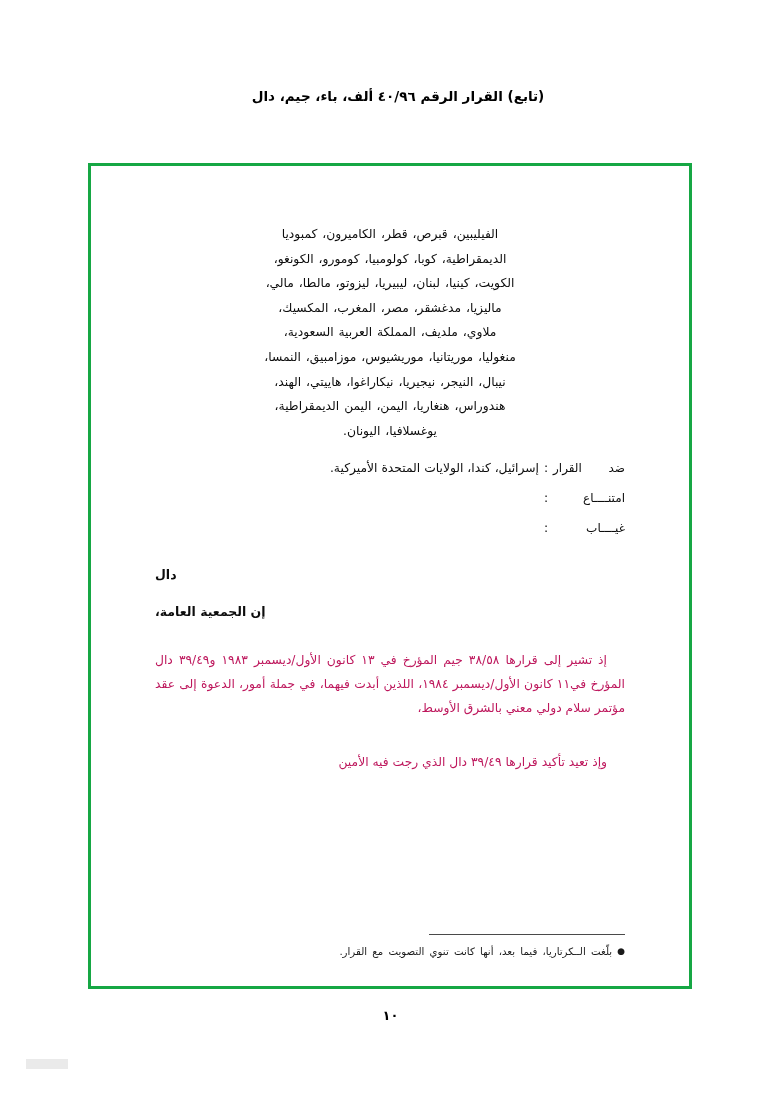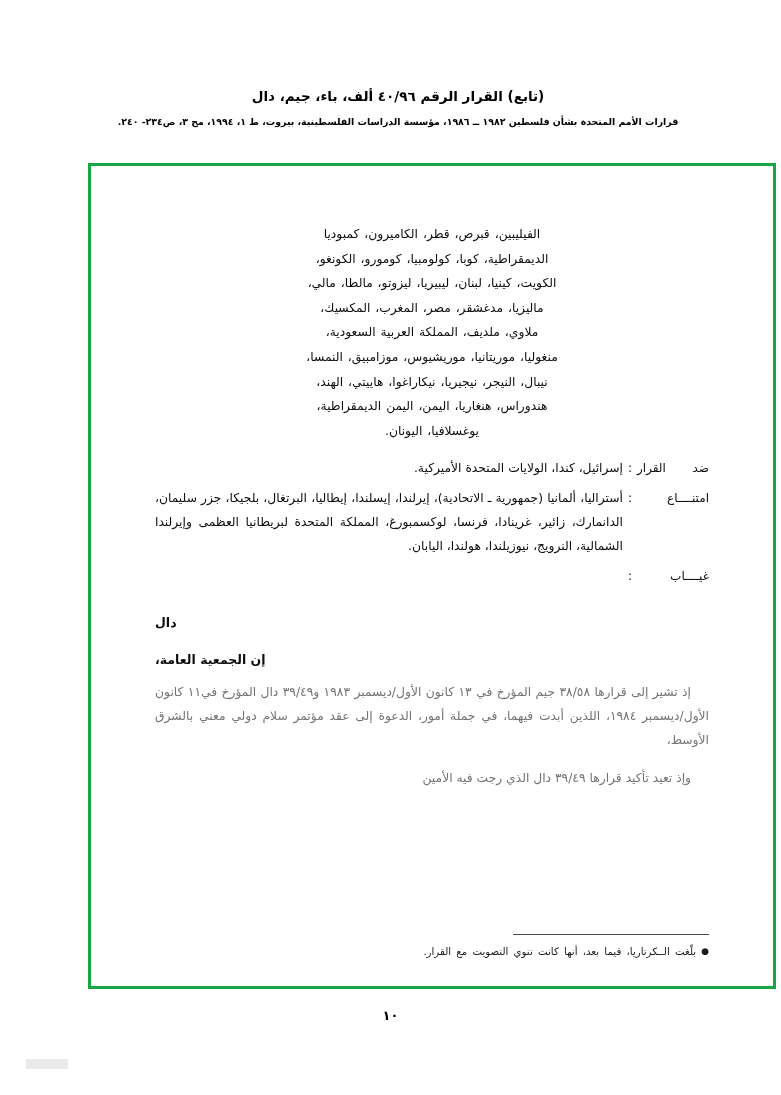--- a/index.html
+++ b/index.html
@@ -46,21 +46,21 @@
     line-height: 1.5;
     color: #000;
     white-space: nowrap;
   }
 
   
   .frame {
     position: absolute;
     top: 163px;
     left: 88px;
-    width: 688px;
+    width: 604px;
     height: 826px;
     border: 3px solid #16a744;
     background: #ffffff;
     box-sizing: border-box;
   }
   .frame-inner {
     position: absolute;
     inset: 0;
     padding: 56px 64px 20px 64px;
     box-sizing: border-box;
@@ -123,24 +123,24 @@
   }
   .section-heading {
     margin-top: 22px;
     text-align: left;
     font-size: 12.5px;
     font-weight: bold;
     color: #0d0d0d;
   }
 
   .para {
-    margin-top: 14px;
-    font-size: 12.3px;
-    line-height: 1.95;
-    color: #737373;
+    margin-top: 30px;
+    font-size: 12.3px;
+    line-height: 1.95;
+    color: #be185d;
     text-align: justify;
   }
   .para.indent {
     text-indent: 18px;
   }
 
   
   .footnote-wrap {
     position: absolute;
     bottom: 26px;
@@ -194,40 +194,38 @@
     opacity: .55;
   }
 </style>
 </head>
 <body>
 
 <div class="page">
 
   <div class="doc-header">
     <div class="title">(تابع) القرار الرقم ٤٠/٩٦ ألف، باء، جيم، دال</div>
-    <div class="subtitle">قرارات الأمم المتحدة بشأن فلسطين ١٩٨٢ ــ ١٩٨٦، مؤسسة الدراسات الفلسطينية، بيروت، ط ١، ١٩٩٤، مج ٣، ص٢٣٤- ٢٤٠.</div>
   </div>
 
   <div class="frame">
     <div class="frame-inner">
 
       <div class="country-block">الفيليبين، قبرص، قطر، الكاميرون، كمبوديا الديمقراطية، كوبا، كولومبيا، كومورو، الكونغو، الكويت، كينيا، لبنان، ليبيريا، ليزوتو، مالطا، مالي، ماليزيا، مدغشقر، مصر، المغرب، المكسيك، ملاوي، ملديف، المملكة العربية السعودية، منغوليا، موريتانيا، موريشيوس، موزامبيق، النمسا، نيبال، النيجر، نيجيريا، نيكاراغوا، هاييتي، الهند، هندوراس، هنغاريا، اليمن، اليمن الديمقراطية، يوغسلافيا، اليونان.</div>
 
       <div class="vote-list">
 
         <div class="vote-row">
           <div class="vote-label">ضد القرار</div>
           <div class="vote-colon">:</div>
           <div class="vote-value">إسرائيل، كندا، الولايات المتحدة الأميركية.</div>
         </div>
 
         <div class="vote-row">
           <div class="vote-label">امتنــــاع</div>
           <div class="vote-colon">:</div>
-          <div class="vote-value">أستراليا، ألمانيا (جمهورية ـ الاتحادية)، إيرلندا، إيسلندا، إيطاليا، البرتغال، بلجيكا، جزر سليمان، الدانمارك، زائير، غرينادا، فرنسا، لوكسمبورغ، المملكة المتحدة لبريطانيا العظمى وإيرلندا الشمالية، النرويج، نيوزيلندا، هولندا، اليابان.</div>
         </div>
 
         <div class="vote-row">
           <div class="vote-label">غيــــاب</div>
           <div class="vote-colon">:</div>
         </div>
 
       </div>
 
       <div class="section-letter">دال</div>

